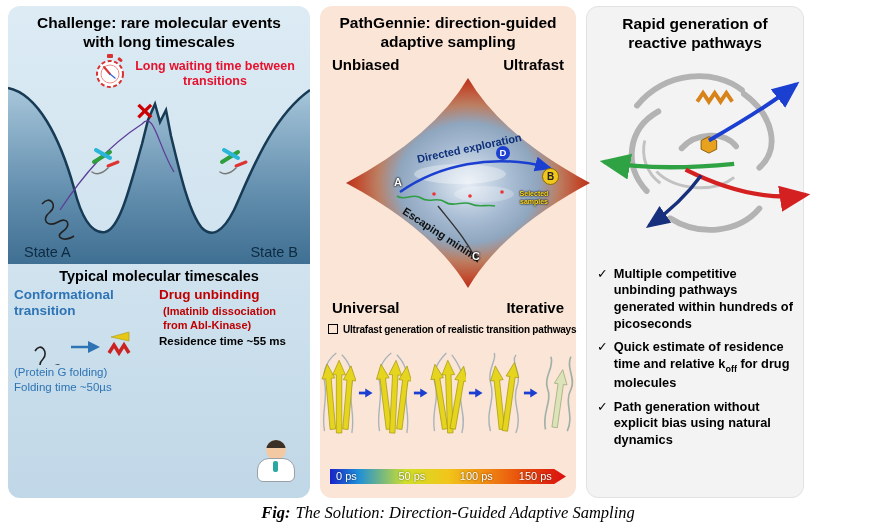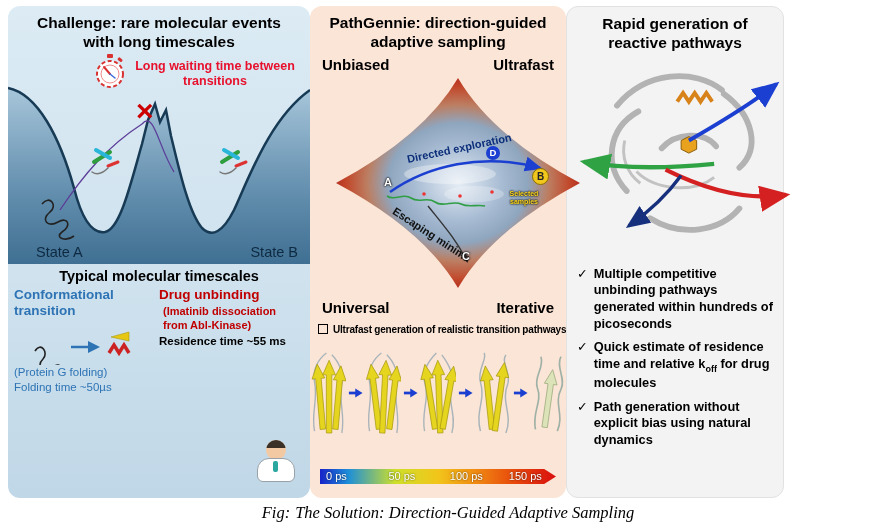--- a/index.html
+++ b/index.html
@@ -1,36 +1,36 @@
 <!DOCTYPE html>
 <html><head>
 <meta charset="utf-8">
 <style>
   html,body{margin:0;padding:0;background:#fff;}
   body{width:896px;height:523px;font-family:"Liberation Sans","DejaVu Sans",sans-serif;color:#000;overflow:hidden;}
   .page{box-sizing:border-box;width:896px;height:523px;padding:6px 8px 0;}
-  .panels{display:flex;height:492px;}
+  .panels{display:flex;gap:10px;height:492px;}
   .panel{border-radius:12px;box-sizing:border-box;position:relative;}
   .p1{width:302px;background:linear-gradient(180deg,#dcebf4 0%,#cfe2ee 55%,#c0d7e7 100%);display:flex;flex-direction:column;}
   .p2{width:256px;background:#fbe5d6;display:flex;flex-direction:column;}
   .p3{width:218px;background:#f3f3f3;border:1px solid #e2e2e2;display:flex;flex-direction:column;}
 
   .panel-title{font-weight:bold;font-size:15.5px;line-height:1.22;text-align:center;padding-top:8px;margin:0 auto;}
   .p1 .panel-title{max-width:245px;}
   .p2 .panel-title{max-width:260px;}
   .p3 .panel-title{max-width:195px;}
 
   
   .landscape{position:relative;height:210px;margin-top:2px;}
   .landscape svg{position:absolute;left:0;top:0;}
   .stopwatch{position:absolute;left:86px;top:0;}
   .wait-label{position:absolute;left:126px;top:5px;width:162px;color:#e8112d;font-weight:bold;font-size:12.5px;line-height:1.18;text-align:center;}
   .cross{position:absolute;left:128px;top:42px;color:#cc0000;font-size:30px;font-weight:bold;line-height:1;}
   .state{position:absolute;bottom:4px;color:#0e2a42;font-size:14.5px;font-weight:500;}
-  .state-a{left:28px;} .state-b{right:12px;}
+  .state-a{left:16px;} .state-b{right:12px;}
   .ts-title{font-weight:bold;font-size:14.5px;text-align:center;margin-top:4px;}
   .cols{display:flex;padding:3px 6px 0;}
   .col{width:50%;text-align:left;}
   .conf-title{color:#2e74b5;font-weight:bold;font-size:13.5px;line-height:1.2;}
   .conf-sub,.conf-time{color:#2e74b5;font-size:11.5px;line-height:1.25;}
   .drug-title{color:#c00000;font-weight:bold;font-size:13.5px;}
   .drug-sub{color:#c00000;font-weight:bold;font-size:11px;line-height:1.25;margin-top:3px;padding:0 4px;}
   .drug-time{color:#000;font-weight:bold;font-size:11.5px;margin-top:3px;}
   .doc-row{margin-top:auto;margin-bottom:12px;display:flex;align-items:center;justify-content:flex-end;gap:8px;padding-right:14px;}
   .doctor{width:40px;height:46px;flex:0 0 auto;}
@@ -65,21 +65,21 @@
 
   
   .protein{display:block;margin:2px auto 0;}
   .checks{padding:0 10px 10px;}
   .check-item{display:flex;gap:6px;margin-top:7px;font-weight:bold;font-size:12.8px;line-height:1.3;}
   .check-mark{flex:0 0 auto;}
   .ci-text sub{font-size:9px;font-weight:bold;}
 
   
   .caption{text-align:center;padding-top:5px;font-family:"Liberation Serif","DejaVu Serif",serif;font-style:italic;font-size:16.5px;color:#000;}
-  .caption .cap-prefix{font-weight:normal;text-align:right;}
+  .caption .cap-prefix{font-weight:bold;text-align:right;}
   .caption .cap-text{margin-left:5px;}
 </style>
 </head>
 <body>
 
 <div class="page">
   <div class="panels">
 
     <div class="panel p1">
       <div class="panel-title">Challenge: rare molecular events with long timescales</div>

